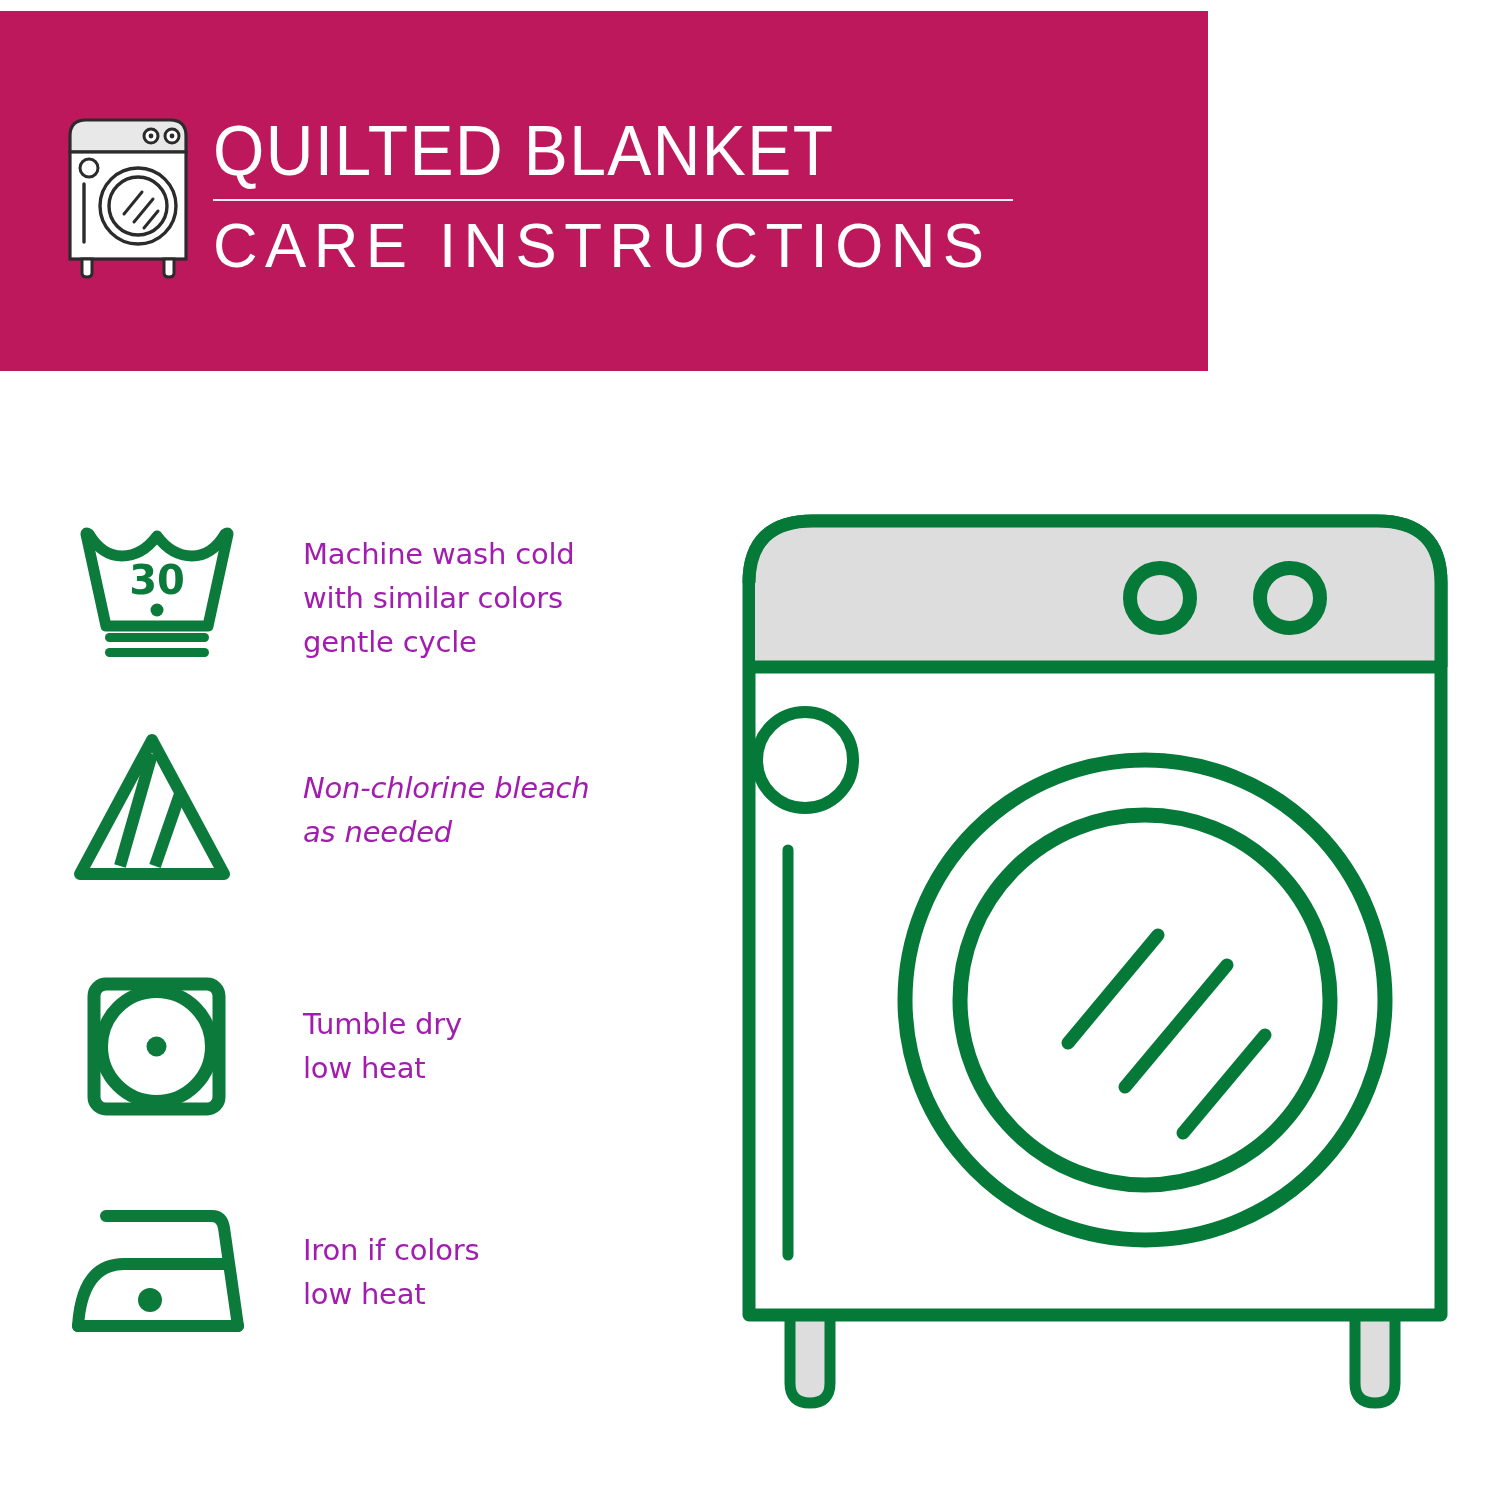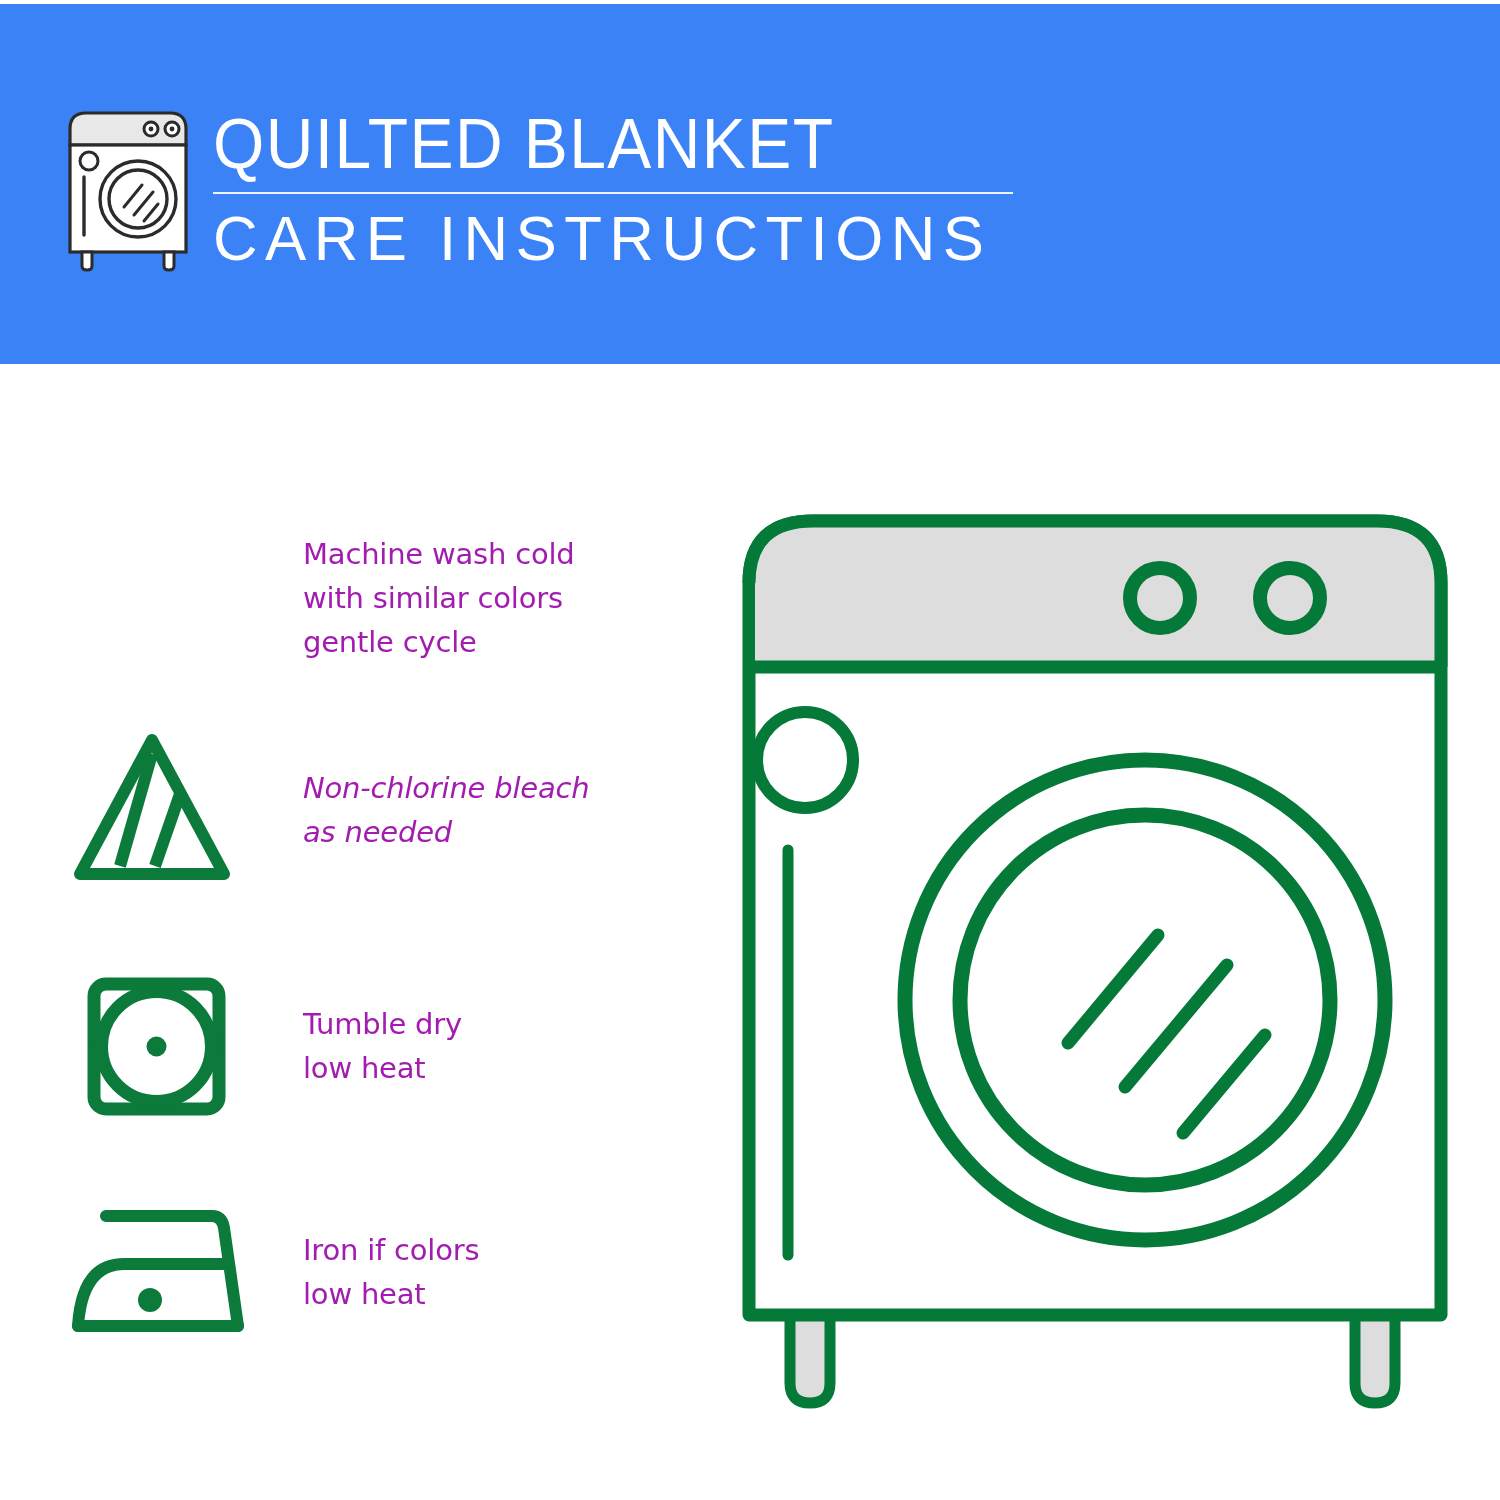--- a/index.html
+++ b/index.html
@@ -15,24 +15,24 @@
     width: 1500px;
     height: 1500px;
     background: #ffffff;
     overflow: hidden;
   }
 
   
   #header-band {
     position: absolute;
     left: 0;
-    top: 4px;
-    width: 1500px;
+    top: 11px;
+    width: 1208px;
     height: 360px;
-    background: #3b82f6;
+    background: #be185d;
   }
   #header-logo {
     position: absolute;
     left: 62px;
     top: 103px;
     width: 132px;
     height: 165px;
   }
   #header-text-block {
     position: absolute;
@@ -153,20 +153,34 @@
       <div id="title-main">QUILTED BLANKET</div>
       <div id="title-divider"></div>
       <div id="title-sub">CARE INSTRUCTIONS</div>
     </div>
 
   </div>
 
   <div id="care-list">
 
     <div class="care-row" style="top:148px;">
+      <div class="care-icon" style="top:14px;">
+        <svg width="170" height="140" viewBox="0 0 170 140">
+
+          <path d="M14 12 Q14 10 17 12 Q30 34 50 34 Q70 34 85 14 Q100 34 120 34 Q140 34 153 12 Q156 10 156 12
+                   L136 104 L34 104 Z" fill="none" stroke="#0b7a3b" stroke-width="11" stroke-linejoin="round" stroke-linecap="round"></path>
+
+          <text x="85" y="72" font-family="DejaVu Sans, sans-serif" font-size="40" font-weight="bold" fill="#0b7a3b" text-anchor="middle">30</text>
+
+          <circle cx="85" cy="88" r="6.5" fill="#0b7a3b"></circle>
+
+          <rect x="33" y="111" width="104" height="9" rx="4.5" fill="#0b7a3b"></rect>
+          <rect x="33" y="126" width="104" height="9" rx="4.5" fill="#0b7a3b"></rect>
+        </svg>
+      </div>
       <div class="care-text" style="top:24px;">Machine wash cold
 with similar colors
 gentle cycle</div>
     </div>
 
     <div class="care-row" style="top:358px;font-style:italic;">
       <div class="care-icon" style="top:10px;">
         <svg width="170" height="160" viewBox="0 0 170 160">
 
           <path d="M80 12 L152 146 L8 146 Z" fill="none" stroke="#0b7a3b" stroke-width="12" stroke-linejoin="round"></path>

